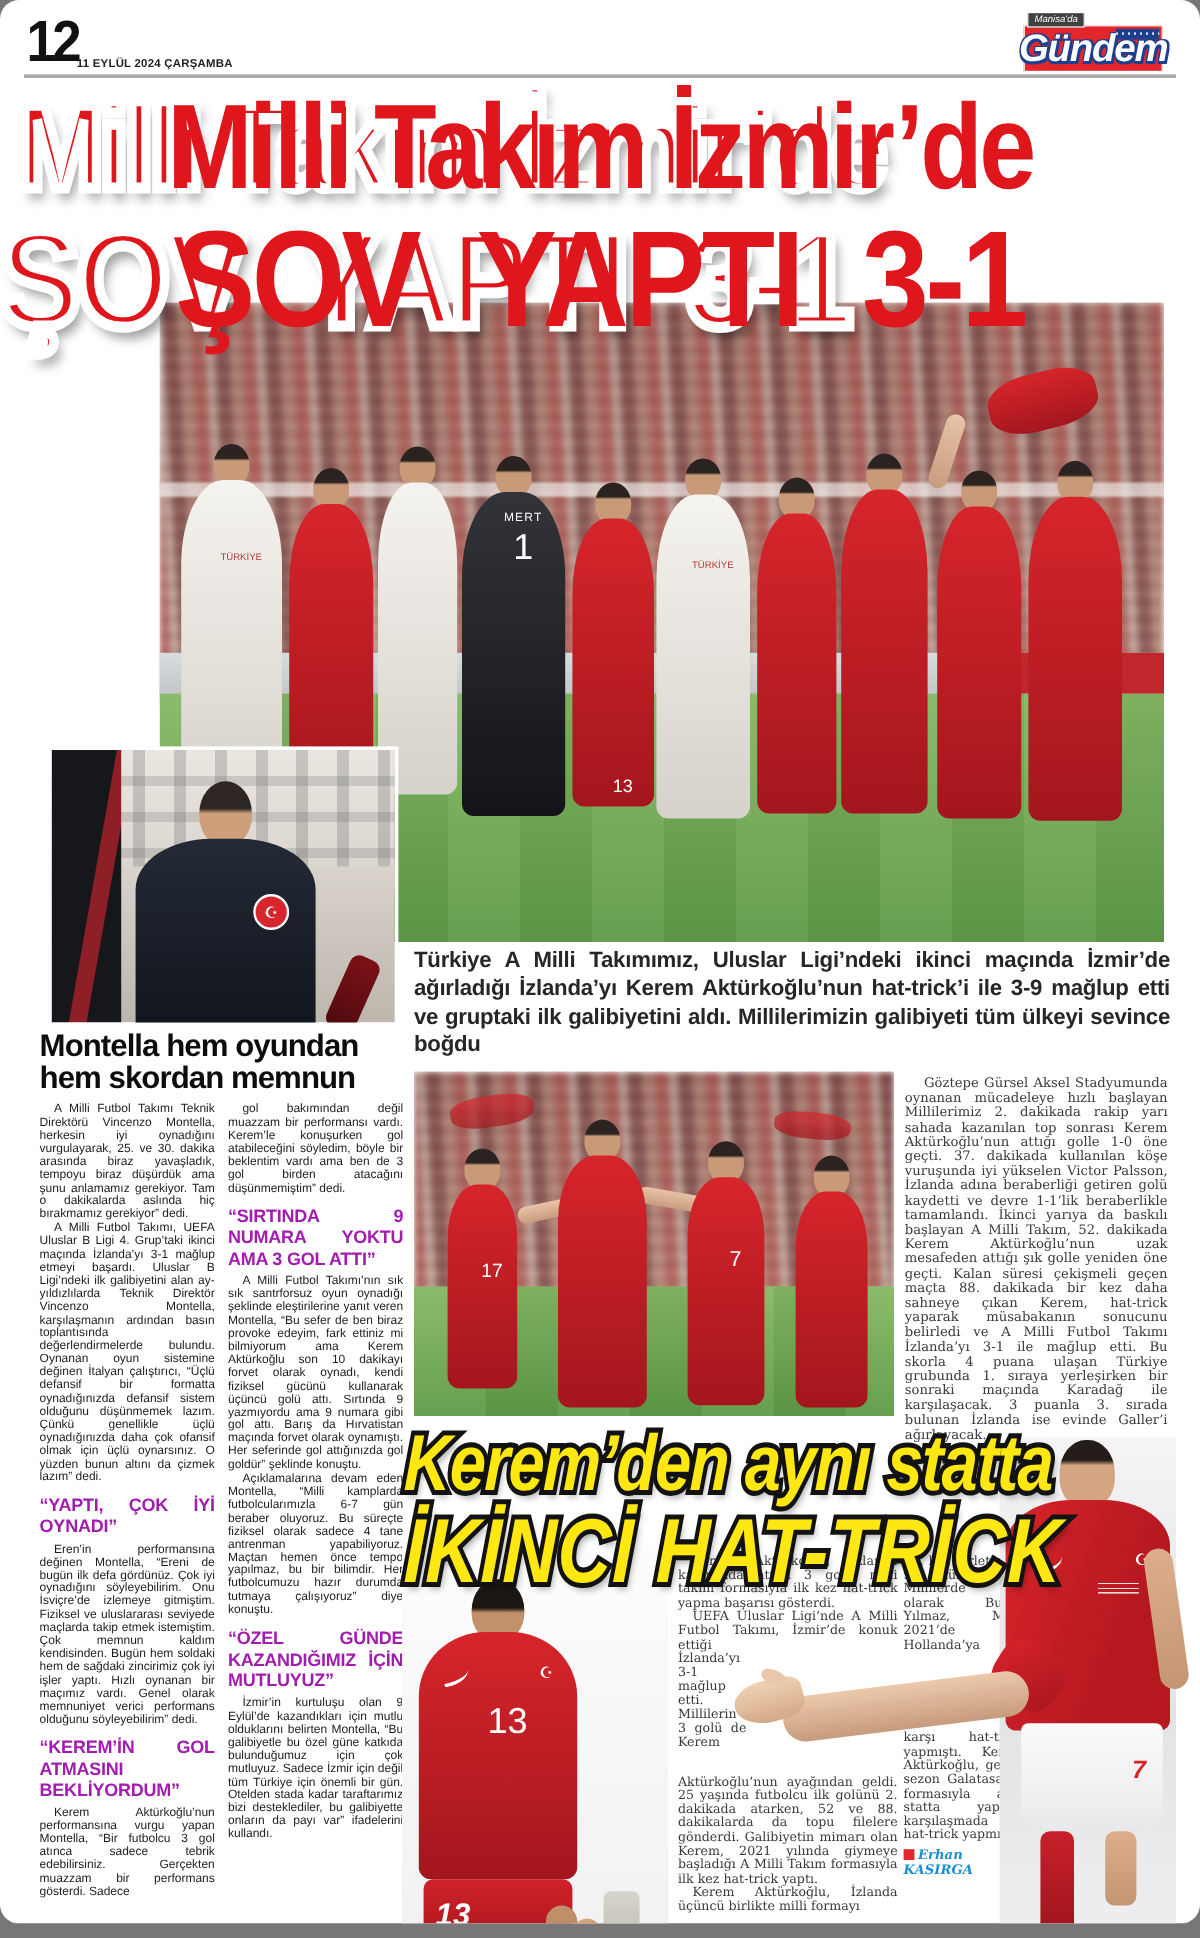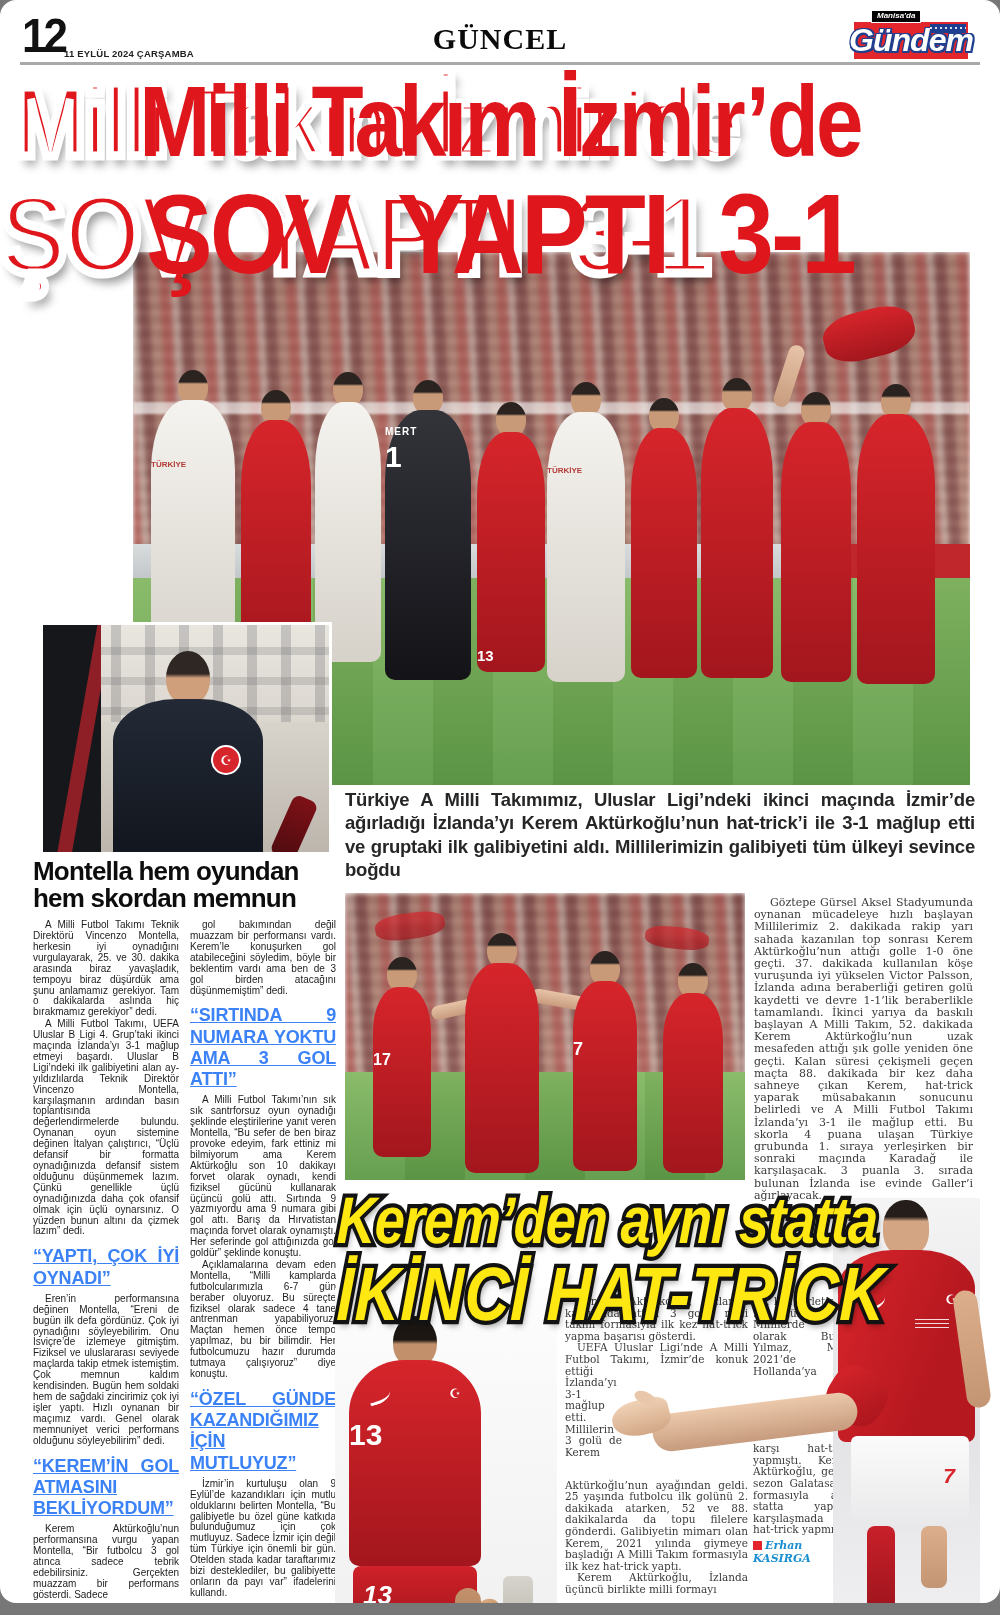--- a/index.html
+++ b/index.html
@@ -10,22 +10,22 @@
   .pagenum{position:absolute;left:22px;top:8px;font-size:44px;font-weight:700;letter-spacing:-3px;color:#111;
            transform:scaleY(1.1);transform-origin:top left;}
   .dateline{position:absolute;left:64px;top:48px;font-size:9.5px;font-weight:700;color:#222;letter-spacing:.2px;}
   .section{position:absolute;left:0;right:0;top:22px;text-align:center;
            font-family:"Liberation Serif",serif;font-size:30px;font-weight:700;letter-spacing:1px;color:#0b0b0b;}
   .logo{position:absolute;left:853px;top:10px;width:116px;height:50px;}
   .logo-main{position:absolute;left:0;top:11px;right:0;bottom:0;background:#e3262c;border:1px solid #fff;
              display:flex;align-items:center;justify-content:center;}
   .logo-text{color:#fff;font-weight:700;font-style:italic;font-size:32px;letter-spacing:-1px;
              text-shadow:2px 2px 0 #1e3f8f,-1px -1px 0 #1e3f8f,1px -1px 0 #1e3f8f,-1px 1px 0 #1e3f8f,2px -1px 0 #1e3f8f,-1px 2px 0 #1e3f8f;}
-  .logo-tag{position:absolute;left:18px;top:0;padding:0 5px 1px 5px;background:#000000;color:#fff;
-            font-size:8px;font-style:italic;font-weight:700;border:1px solid #fff;line-height:10px;}
+  .logo-tag{position:absolute;left:3px;top:0;padding:0 5px 1px 5px;background:#404040;color:#fff;
+            font-size:8px;font-style:italic;font-weight:400;border:1px solid #fff;line-height:10px;}
   .logo-strip{position:absolute;right:3px;top:14px;width:36px;height:9px;background:#1e3f8f;
               background-image:repeating-linear-gradient(90deg,rgba(255,255,255,.85) 0 2px,transparent 2px 5px);
               background-size:100% 2px;background-position:0 3px;background-repeat:no-repeat;}
   .rule{position:absolute;left:20px;right:20px;top:62px;height:3px;background:#a9a9a9;}
 
   
   .hl{position:absolute;font-weight:700;white-space:nowrap;}
   .hl::before{content:attr(data-text);position:absolute;left:0;top:0;z-index:-1;}
   .hl1,.hl2{left:0;right:0;text-align:center;color:#e0161d;z-index:7;letter-spacing:-3px;}
   .hl1{top:64px;font-size:88px;transform:scale(.97,1.14);transform-origin:top center;}
@@ -49,21 +49,21 @@
   .board{position:absolute;left:0;right:0;background:linear-gradient(#d9dcdd,#c3c7c9);}
   .board-red{position:absolute;right:0;top:0;bottom:0;width:150px;background:#c0272d;color:#fff;
              font-weight:700;font-size:24px;display:flex;align-items:center;justify-content:center;letter-spacing:2px;}
   .fig{position:absolute;}
   .fig .head{position:absolute;left:50%;transform:translateX(-50%);top:0;width:30px;height:35px;border-radius:50% 50% 46% 46%;
              background:linear-gradient(#2b2320 34%,#c99a78 40%);} 
   .fig .torso{position:absolute;left:0;right:0;top:30px;bottom:0;border-radius:42% 42% 10px 10px/26% 26% 10px 10px;}
   .fig.red .torso{background:linear-gradient(#d6252b,#a3161d);}
   .fig.white .torso{background:linear-gradient(#f5f3ef,#d6d2ca);}
   .fig.black .torso{background:linear-gradient(#33343a,#131318);}
-  .fig .jersey-label{position:absolute;left:0;right:0;text-align:left;color:#fff;font-weight:700;}
+  .fig .jersey-label{position:absolute;left:16px;right:0;text-align:center;color:#fff;font-weight:400;}
   .cloth{position:absolute;background:linear-gradient(#d6252b,#a3161d);border-radius:40%;}
   .armskin{position:absolute;background:linear-gradient(#e7c3a7,#c89c7e);border-radius:20px;}
 
   
   .backdrop-logos{position:absolute;left:0;right:0;top:0;height:120px;background:
       repeating-linear-gradient(90deg,rgba(90,90,95,.25) 0 10px,transparent 10px 34px),
       repeating-linear-gradient(0deg,rgba(90,90,95,.2) 0 8px,transparent 8px 30px),
       linear-gradient(#e9e6e0,#d8d3cb);filter:blur(.5px);}
   .chair{position:absolute;left:0;top:0;bottom:0;width:58px;background:linear-gradient(100deg,#15171b 55%,#8e1f26 56% 70%,#15171b 71%);}
   .mic{position:absolute;right:22px;bottom:-8px;width:26px;height:64px;background:linear-gradient(#7d1117,#4f0b0f);
@@ -72,21 +72,21 @@
          color:#fff;font-size:13px;display:flex;align-items:center;justify-content:center;}
 
   
   .lead{position:absolute;left:345px;top:788px;width:630px;font-size:18.5px;font-weight:700;color:#262626;
         line-height:1.26;letter-spacing:-.2px;text-align:justify;}
   .m-article{position:absolute;left:33px;top:858px;width:303px;height:757px;overflow:hidden;}
   .m-head{font-size:26px;font-weight:800;line-height:1.04;letter-spacing:-.8px;color:#0d0d0d;margin:0 0 8px 0;}
   .cols{display:flex;gap:11px;}
   .col{width:146px;font-size:10px;line-height:10.9px;text-align:justify;color:#1c1c1c;}
   .col p{margin:0 0 1px 0;text-indent:12px;}
-  .col h4{font-size:18px;line-height:1.18;font-weight:800;color:#3b82f6;margin:9px 0 5px 0;letter-spacing:-.2px;text-decoration:underline;}
+  .col h4{font-size:15px;line-height:1.18;font-weight:800;color:#a21caf;margin:9px 0 5px 0;letter-spacing:-.2px;}
   .serifcol{position:absolute;left:754px;top:897px;width:219px;font-family:"DejaVu Serif",serif;
             font-size:11px;line-height:12.2px;text-align:justify;color:#3a3a3a;}
   .serifcol p{margin:0;text-indent:16px;}
   .k-col{position:absolute;font-family:"DejaVu Serif",serif;font-size:10.5px;line-height:11.6px;
          text-align:justify;color:#3a3a3a;}
   .k-col p{margin:0;text-indent:12px;}
   .k-col .noindent{text-indent:0;}
   .arm-float{float:right;width:120px;height:108px;margin:2px 0 4px 6px;}
   .gap-spacer{height:66px;}
   .byline{margin-top:3px;font-weight:700;font-style:italic;color:#1a8fd1;font-size:11px;line-height:13px;text-indent:0;}
@@ -124,21 +124,20 @@
   .duel{background:linear-gradient(#fdfdfd,#f1f1f2);}
   .d-num{position:absolute;font-weight:700;}
 </style>
 </head>
 <body>
 
 <div class="page">
 
   <div class="pagenum">12</div>
   <div class="dateline">11 EYLÜL 2024 ÇARŞAMBA</div>
-  <div class="section">GÜNCEL</div>
   <div class="logo">
     <div class="logo-main">
       <span class="logo-text">Gündem</span>
     </div>
     <span class="logo-tag">Manisa'da</span>
     <span class="logo-strip"></span>
   </div>
   <div class="rule"></div>
 
   <div class="hl hl1" data-text="Milli Takım İzmir’de">Milli Takım İzmir’de</div>
@@ -209,21 +208,21 @@
     <div style="position:absolute;left:0;right:0;bottom:0;height:130px;background:linear-gradient(#d8d3cb,#bcb6ad);"></div>
     <div class="chair"></div>
     <div class="fig" style="left:70px;top:26px;width:150px;height:210px;">
       <div class="head" style="width:44px;height:54px;background:linear-gradient(#2e2723 42%,#cf9f7c 50%);"></div>
       <div class="torso" style="top:48px;background:linear-gradient(#232a36,#11151d);"></div>
     </div>
     <div class="crest" style="left:168px;top:120px;">☪</div>
     <div class="mic"></div>
   </div>
 
-  <div class="lead">Türkiye A Milli Takımımız, Uluslar Ligi’ndeki ikinci maçında İzmir’de ağırladığı İzlanda’yı Kerem Aktürkoğlu’nun hat-trick’i ile 3-1 mağlup etti ve gruptaki ilk galibiyetini aldı. Millilerimizin galibiyeti tüm ülkeyi sevince boğdu</div>
+  <div class="lead">Türkiye A Milli Takımımız, Uluslar Ligi’ndeki ikinci maçında İzmir’de ağırladığı İzlanda’yı Kerem Aktürkoğlu’nun hat-trick’i ile 3-9 mağlup etti ve gruptaki ilk galibiyetini aldı. Millilerimizin galibiyeti tüm ülkeyi sevince boğdu</div>
 
   <div class="m-article">
     <h2 class="m-head">Montella hem oyundan hem skordan memnun</h2>
     <div class="cols">
       <div class="col">
         <p>A Milli Futbol Takımı Teknik Direktörü Vincenzo Montella, herkesin iyi oynadığını vurgulayarak, 25. ve 30. dakika arasında biraz yavaşladık, tempoyu biraz düşürdük ama şunu anlamamız gerekiyor. Tam o dakikalarda aslında hiç bırakmamız gerekiyor” dedi.</p>
         <p>A Milli Futbol Takımı, UEFA Uluslar B Ligi 4. Grup’taki ikinci maçında İzlanda’yı 3-1 mağlup etmeyi başardı. Uluslar B Ligi’ndeki ilk galibiyetini alan ay-yıldızlılarda Teknik Direktör Vincenzo Montella, karşılaşmanın ardından basın toplantısında değerlendirmelerde bulundu. Oynanan oyun sistemine değinen İtalyan çalıştırıcı, “Üçlü defansif bir formatta oynadığınızda defansif sistem olduğunu düşünmemek lazım. Çünkü genellikle üçlü oynadığınızda daha çok ofansif olmak için üçlü oynarsınız. O yüzden bunun altını da çizmek lazım” dedi.</p>
         <h4>“YAPTI, ÇOK İYİ OYNADI”</h4>
         <p>Eren’in performansına değinen Montella, “Ereni de bugün ilk defa gördünüz. Çok iyi oynadığını söyleyebilirim. Onu İsviçre’de izlemeye gitmiştim. Fiziksel ve uluslararası seviyede maçlarda takip etmek istemiştim. Çok memnun kaldım kendisinden. Bugün hem soldaki hem de sağdaki zincirimiz çok iyi işler yaptı. Hızlı oynanan bir maçımız vardı. Genel olarak memnuniyet verici performans olduğunu söyleyebilirim” dedi.</p>
         <h4>“KEREM’İN GOL ATMASINI BEKLİYORDUM”</h4>

